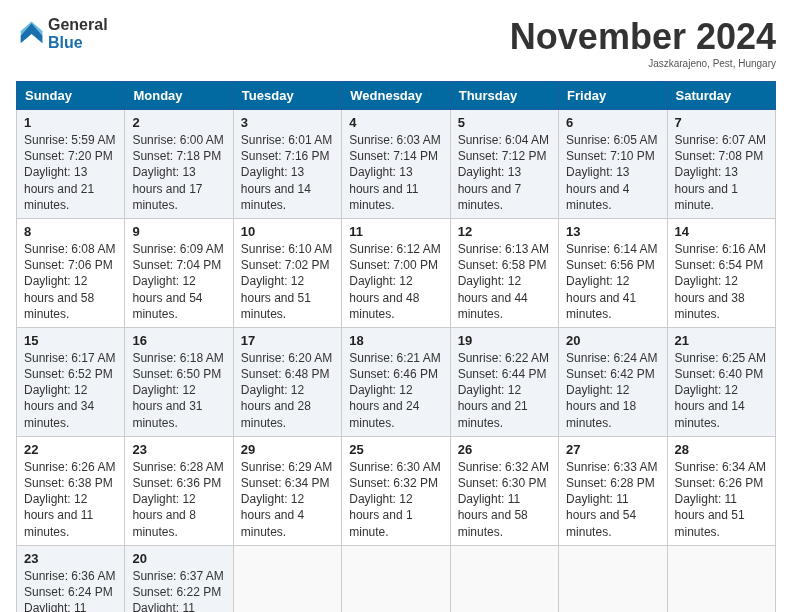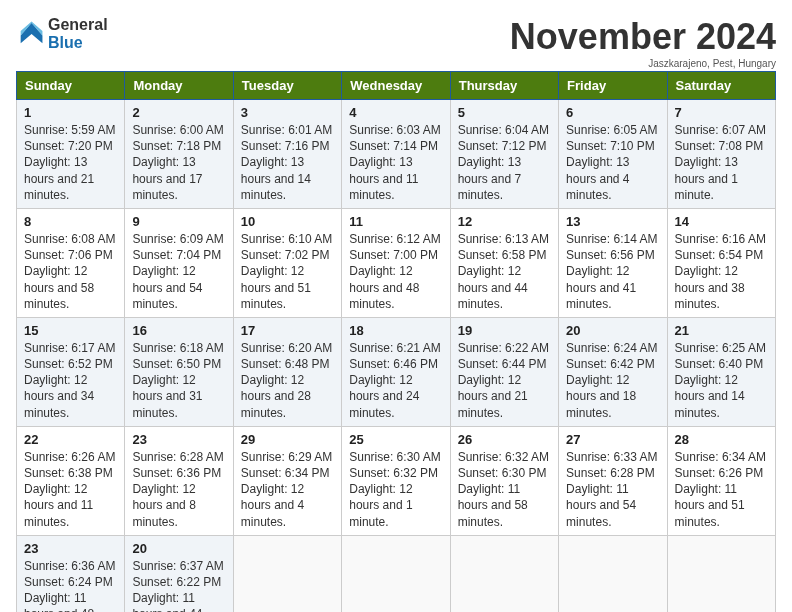--- a/index.html
+++ b/index.html
@@ -7,21 +7,21 @@
       font-family: Arial, sans-serif;
       background: #fff;
       width: 792px;
       min-height: 612px;
       padding: 16px;
     }
     .header-area {
       display: flex;
       justify-content: space-between;
       align-items: flex-start;
-      margin-bottom: 2px;
+      margin-bottom: 12px;
     }
     .logo {
       display: flex;
       align-items: center;
       gap: 4px;
     }
     .logo-text {
       display: flex;
       flex-direction: column;
       line-height: 1.1;
@@ -51,21 +51,21 @@
     .location {
       font-size: 10px;
       color: #555;
     }
     table {
       width: 100%;
       border-collapse: collapse;
       table-layout: fixed;
     }
     thead th {
-      background-color: #4d7c0f;
+      background-color: #0369a1;
       color: white;
       text-align: left;
       padding: 6px 8px;
       font-size: 13px;
       font-weight: bold;
       border: 1px solid #1e5a9e;
     }
     tbody td {
       border: 1px solid #ccc;
       padding: 5px 7px;

